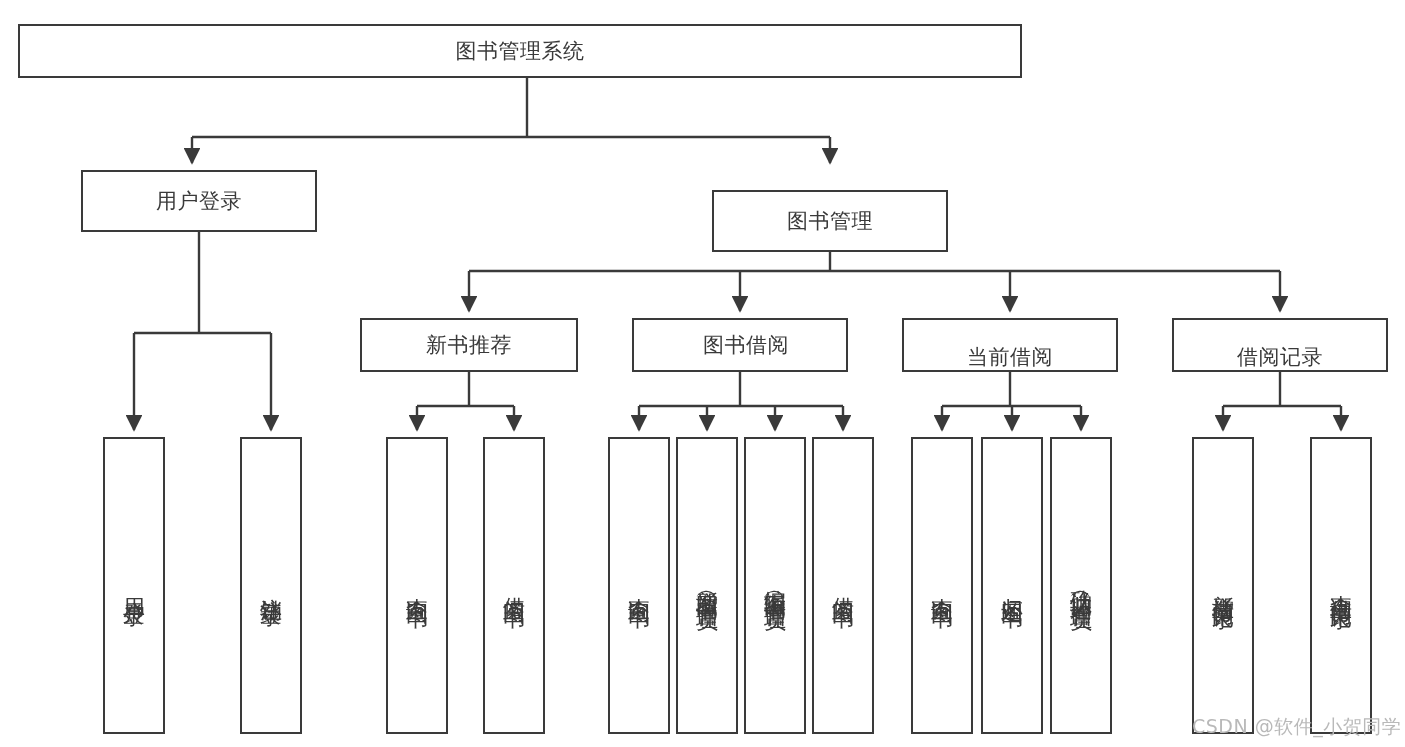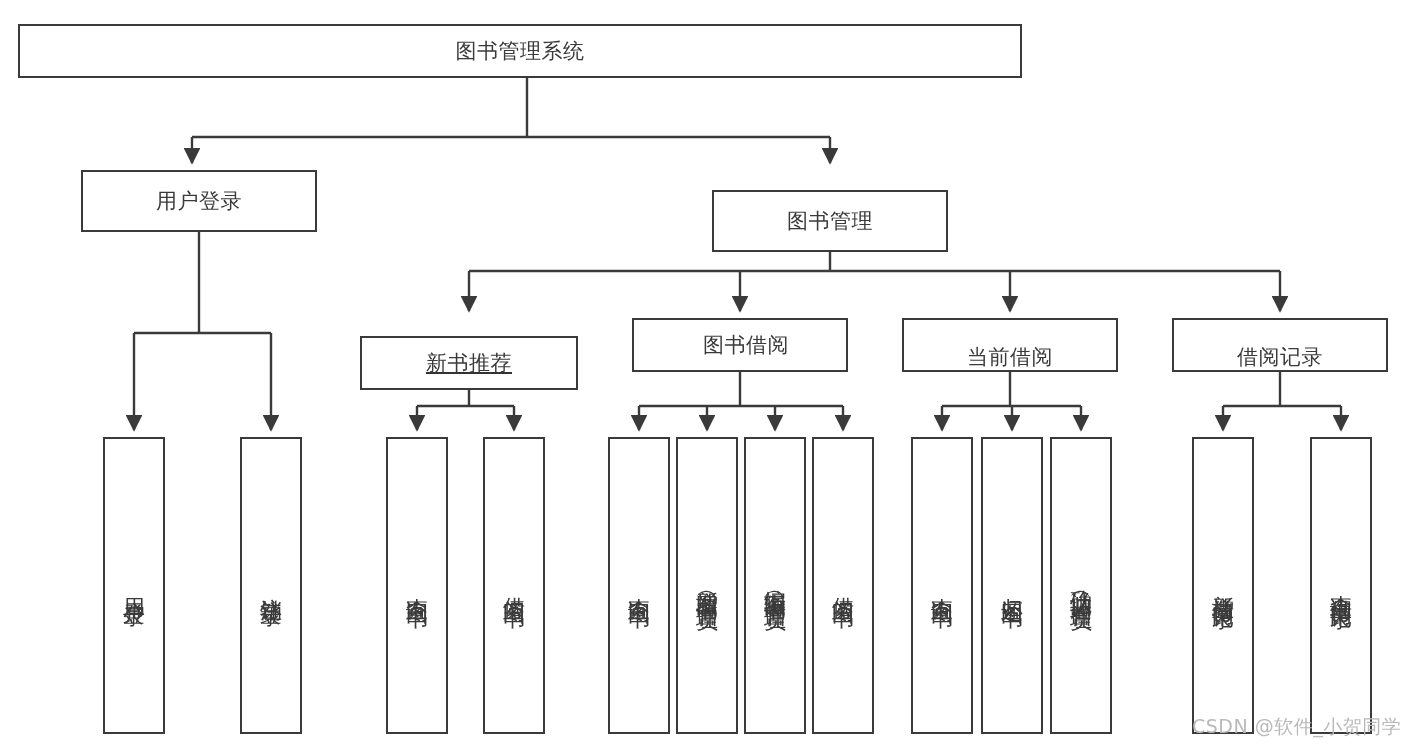--- a/index.html
+++ b/index.html
@@ -127,21 +127,21 @@
     <span class="node-label">图书管理系统</span>
   </div>
 
   <div class="node horizontal" style="left:81px; top:170px; width:236px; height:62px;">
     <span class="node-label">用户登录</span>
   </div>
   <div class="node horizontal" style="left:712px; top:170px; width:236px; height:62px;margin-top:20px;">
     <span class="node-label">图书管理</span>
   </div>
 
-  <div class="node horizontal" style="left:360px; top:336px; width:218px; height:54px;text-decoration:underline;">
+  <div class="node horizontal" style="left:360px; top:318px; width:218px; height:54px;">
     <span class="node-label">新书推荐</span>
   </div>
   <div class="node horizontal" style="left:632px; top:318px; width:216px; height:54px;padding-left:12px;">
     <span class="node-label">图书借阅</span>
   </div>
   <div class="node horizontal" style="left:902px; top:318px; width:216px; height:54px;align-items:flex-end;">
     <span class="node-label">当前借阅</span>
   </div>
   <div class="node horizontal" style="left:1172px; top:318px; width:216px; height:54px;align-items:flex-end;">
     <span class="node-label">借阅记录</span>

